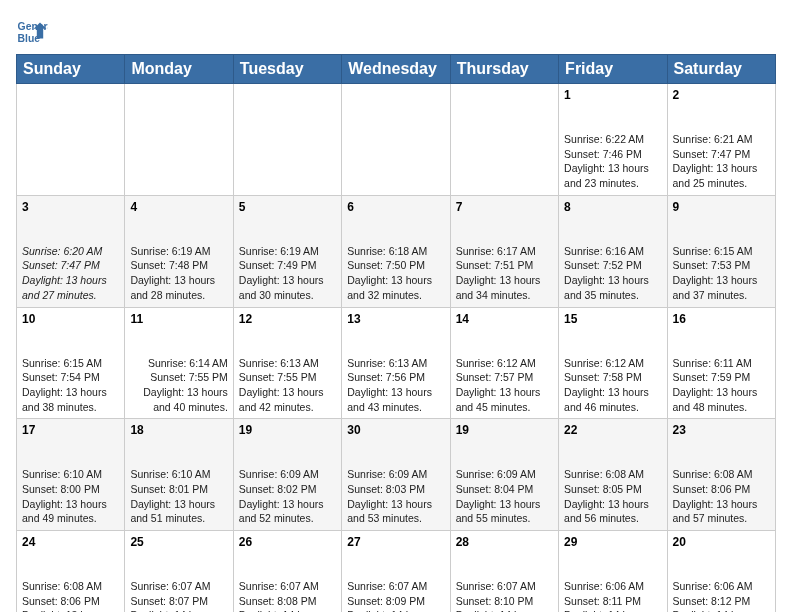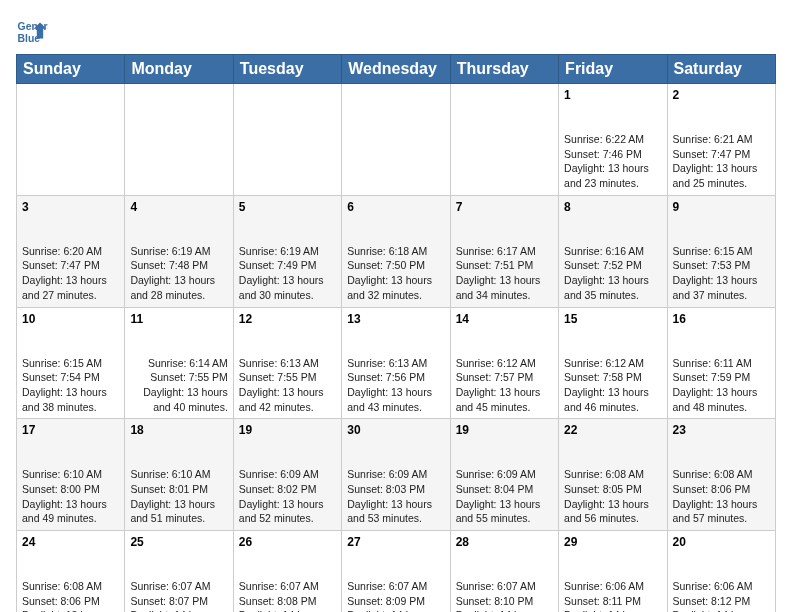--- a/index.html
+++ b/index.html
@@ -137,21 +137,21 @@
           <span class="day-number">2</span>
           <div class="day-info" style="white-space: pre-line;">Sunrise: 6:21 AM
 Sunset: 7:47 PM
 Daylight: 13 hours
 and 25 minutes.</div>
         </td>
       </tr>
       <tr>
         <td>
           <span class="day-number">3</span>
-          <div class="day-info" style="white-space: pre-line;">Sunrise: 6:20 AM
+          <div class="day-info" style="white-space: pre-line; font-style: italic;">Sunrise: 6:20 AM
 Sunset: 7:47 PM
 Daylight: 13 hours
 and 27 minutes.</div>
         </td>
         <td>
           <span class="day-number">4</span>
           <div class="day-info" style="white-space: pre-line;">Sunrise: 6:19 AM
 Sunset: 7:48 PM
 Daylight: 13 hours
 and 28 minutes.</div>

